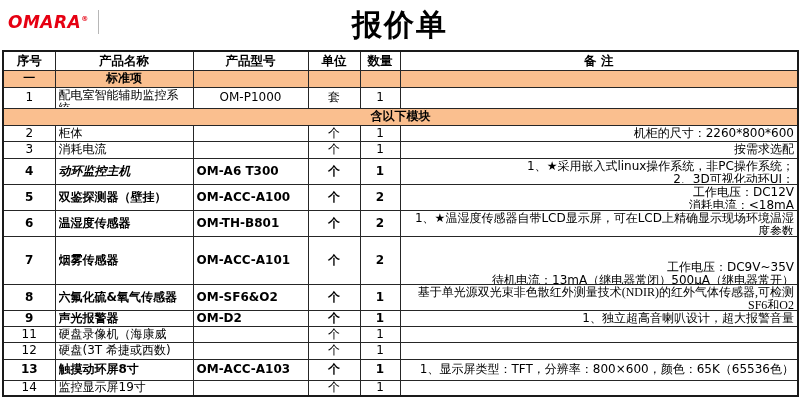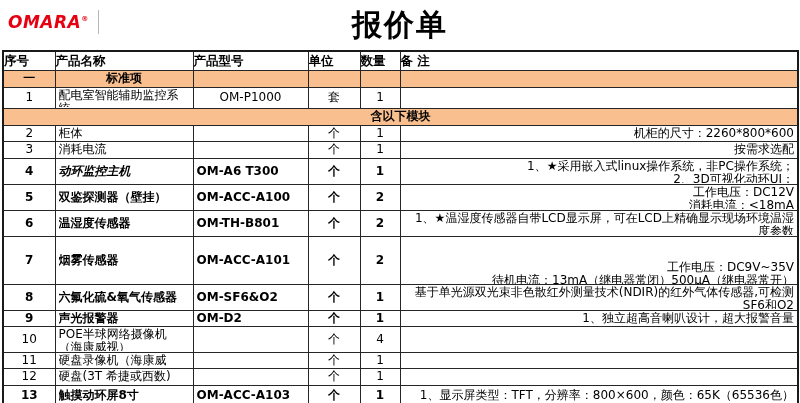--- a/index.html
+++ b/index.html
@@ -35,21 +35,21 @@
   }
   .quote th, .quote td {
     border: 1px solid #262626;
     padding: 0 3px;
     font-size: 12px;
     line-height: 13px;
     vertical-align: middle;
     overflow: hidden;
     white-space: pre-line;
   }
-  .quote th { font-weight: bold; text-align: left; font-size: 12.5px; padding: 0; }
+  .quote th { font-weight: bold; text-align: center; font-size: 12.5px; padding: 0; }
   .col-no, .col-unit, .col-qty { text-align: center; }
   .col-name { text-align: left; padding-left: 4px; }
   .col-model { text-align: left; font-size: 13px; padding-left: 4px; }
   .col-model.center { text-align: center; }
   .col-remark { text-align: right; padding-left: 3px; }
   tr.bold-row .col-no, tr.bold-row .col-name, tr.bold-row .col-model,
   tr.bold-row .col-unit, tr.bold-row .col-qty { font-weight: bold; }
   tr.section-row td { background: var(--section-bg); font-weight: bold; text-align: center; }
   .clip { overflow: hidden; }
 </style>
@@ -153,38 +153,30 @@
         <td class="col-qty">2</td>
         <td class="col-remark"><div class="clip" style="max-height: 23px; margin-top: 24px;">工作电压：DC9V~35V
 待机电流：13mA（继电器常闭）500μA（继电器常开）</div></td>
       </tr>
       <tr class="bold-row item-row" style="height: 26px;">
         <td class="col-no">8</td>
         <td class="col-name"><div class="clip" style="max-height: 23px;">六氟化硫&amp;氧气传感器</div></td>
         <td class="col-model">OM-SF6&amp;O2</td>
         <td class="col-unit">个</td>
         <td class="col-qty">1</td>
-        <td class="col-remark"><div class="clip" style="max-height: 23px;">基于单光源双光束非色散红外测量技术(NDIR)的红外气体传感器,可检测SF6和O2</div></td>
+        <td class="col-remark"><div class="clip" style="max-height: 23px; font-family: Liberation Serif, serif;">基于单光源双光束非色散红外测量技术(NDIR)的红外气体传感器,可检测SF6和O2</div></td>
       </tr>
       <tr class="bold-row item-row" style="height: 16px;">
         <td class="col-no">9</td>
         <td class="col-name"><div class="clip" style="max-height: 13px;">声光报警器</div></td>
         <td class="col-model">OM-D2</td>
         <td class="col-unit">个</td>
         <td class="col-qty">1</td>
         <td class="col-remark"><div class="clip" style="max-height: 13px;">1、独立超高音喇叭设计，超大报警音量</div></td>
       </tr>
-      <tr class="item-row" style="height: 26px;">
-        <td class="col-no">10</td>
-        <td class="col-name"><div class="clip" style="max-height: 23px;">POE半球网络摄像机（海康威视）</div></td>
-        <td class="col-model"></td>
-        <td class="col-unit">个</td>
-        <td class="col-qty">4</td>
-        <td class="col-remark"></td>
-      </tr>
       <tr class="item-row" style="height: 16px;">
         <td class="col-no">11</td>
         <td class="col-name"><div class="clip" style="max-height: 13px;">硬盘录像机（海康威视）</div></td>
         <td class="col-model"></td>
         <td class="col-unit">个</td>
         <td class="col-qty">1</td>
         <td class="col-remark"></td>
       </tr>
       <tr class="item-row" style="height: 17px;">
         <td class="col-no">12</td>

